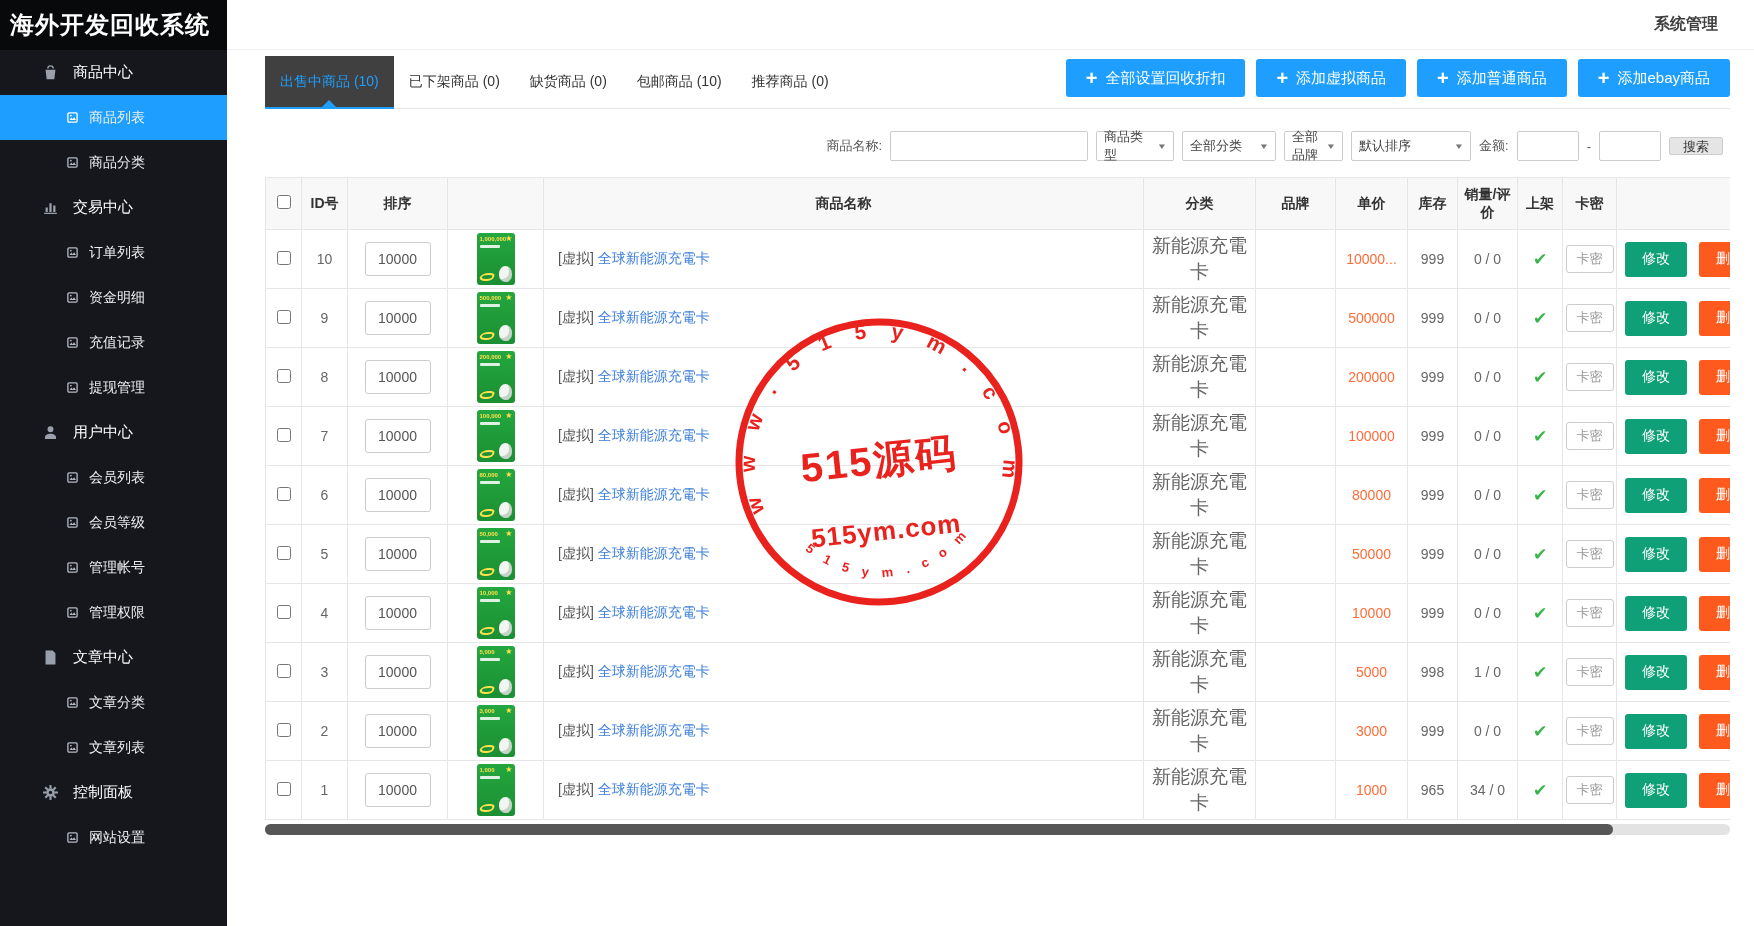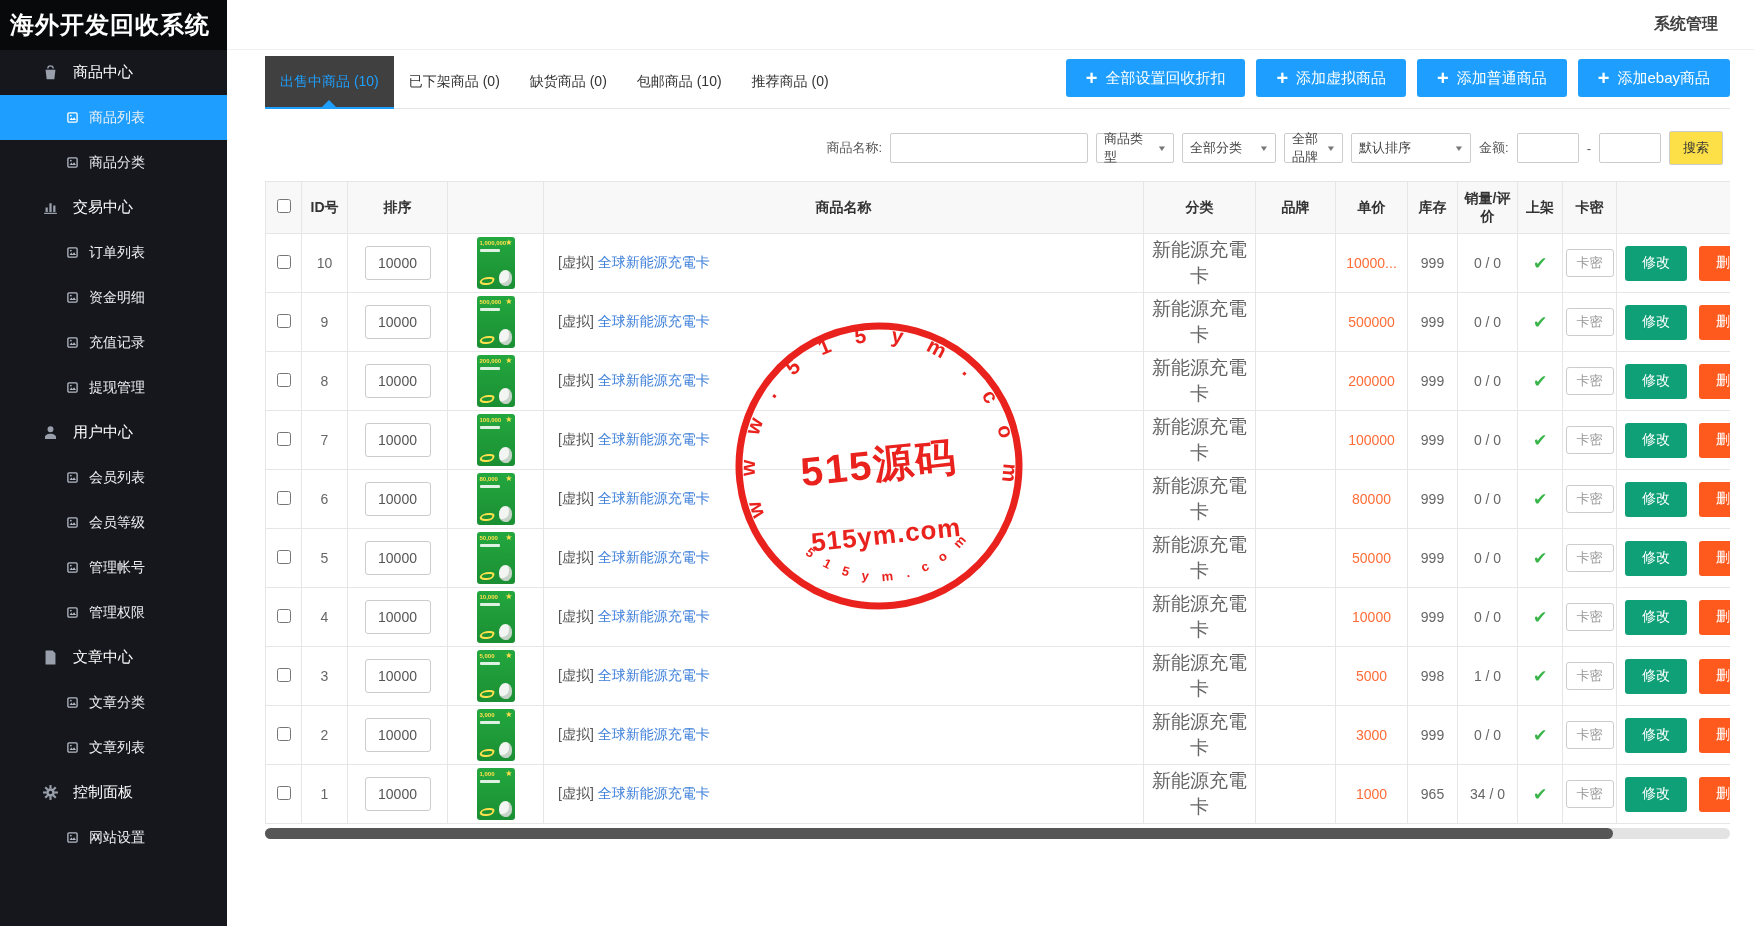--- a/index.html
+++ b/index.html
@@ -40,21 +40,21 @@
   .plus{font-size:20px;font-weight:bold;line-height:1}
   
   .filter-row{display:flex;justify-content:flex-end;align-items:center;gap:8px;
        margin:22px 7px 16px;font-size:13px;color:#555}
   .input-text{height:30px;border:1px solid #ccc;border-radius:2px;padding:0 6px;font-size:13px;color:#333;font-family:inherit}
   .name-input{width:198px}
   .amt-input{width:62px}
   .select{height:30px;border:1px solid #ccc;border-radius:2px;background:#fff;display:flex;
        align-items:center;justify-content:space-between;padding:0 7px;font-size:13px;color:#444;cursor:pointer}
   .chev{font-size:8px;color:#777;transform:scaleX(1.3);margin-left:6px}
-  .btn-search{height:34px;padding:0 13px;background:#fde047;border:1px solid #ccc;border-radius:2px;
+  .btn-search{height:18px;padding:0 13px;background:#e5e5e5;border:1px solid #ccc;border-radius:2px;
        font-size:13px;color:#333;cursor:pointer;font-family:inherit}
   
   .table-wrap{position:relative;width:1465px;overflow:hidden}
   table{width:1506px;table-layout:fixed;border-collapse:collapse}
   th{height:52px;background:#f8f8f8;border:1px solid #e6e6e6;font-size:14px;color:#333;font-weight:bold}
   td{height:59px;border:1px solid #e6e6e6;text-align:center;font-size:14px;color:#666;vertical-align:middle}
   td.c-name{text-align:left;padding-left:14px;font-size:14px}
   .nprefix{color:#555}
   .nlink{color:#3d7fd9;text-decoration:none;cursor:pointer}
   td.c-cat{font-size:19px}

